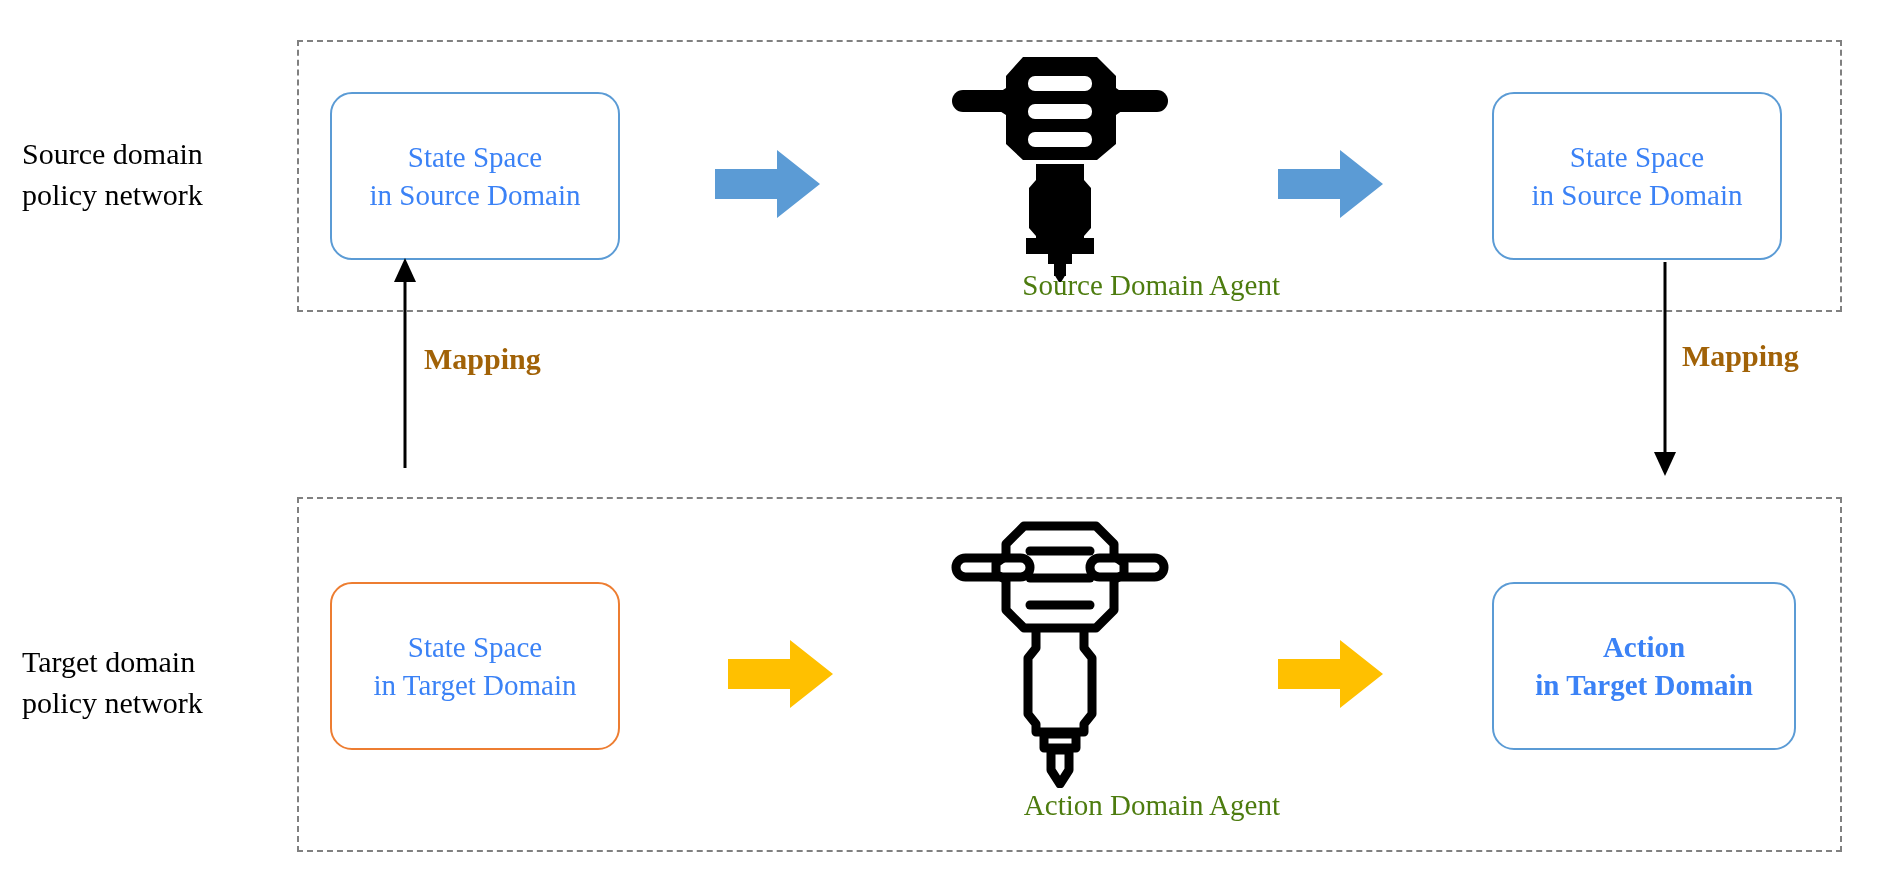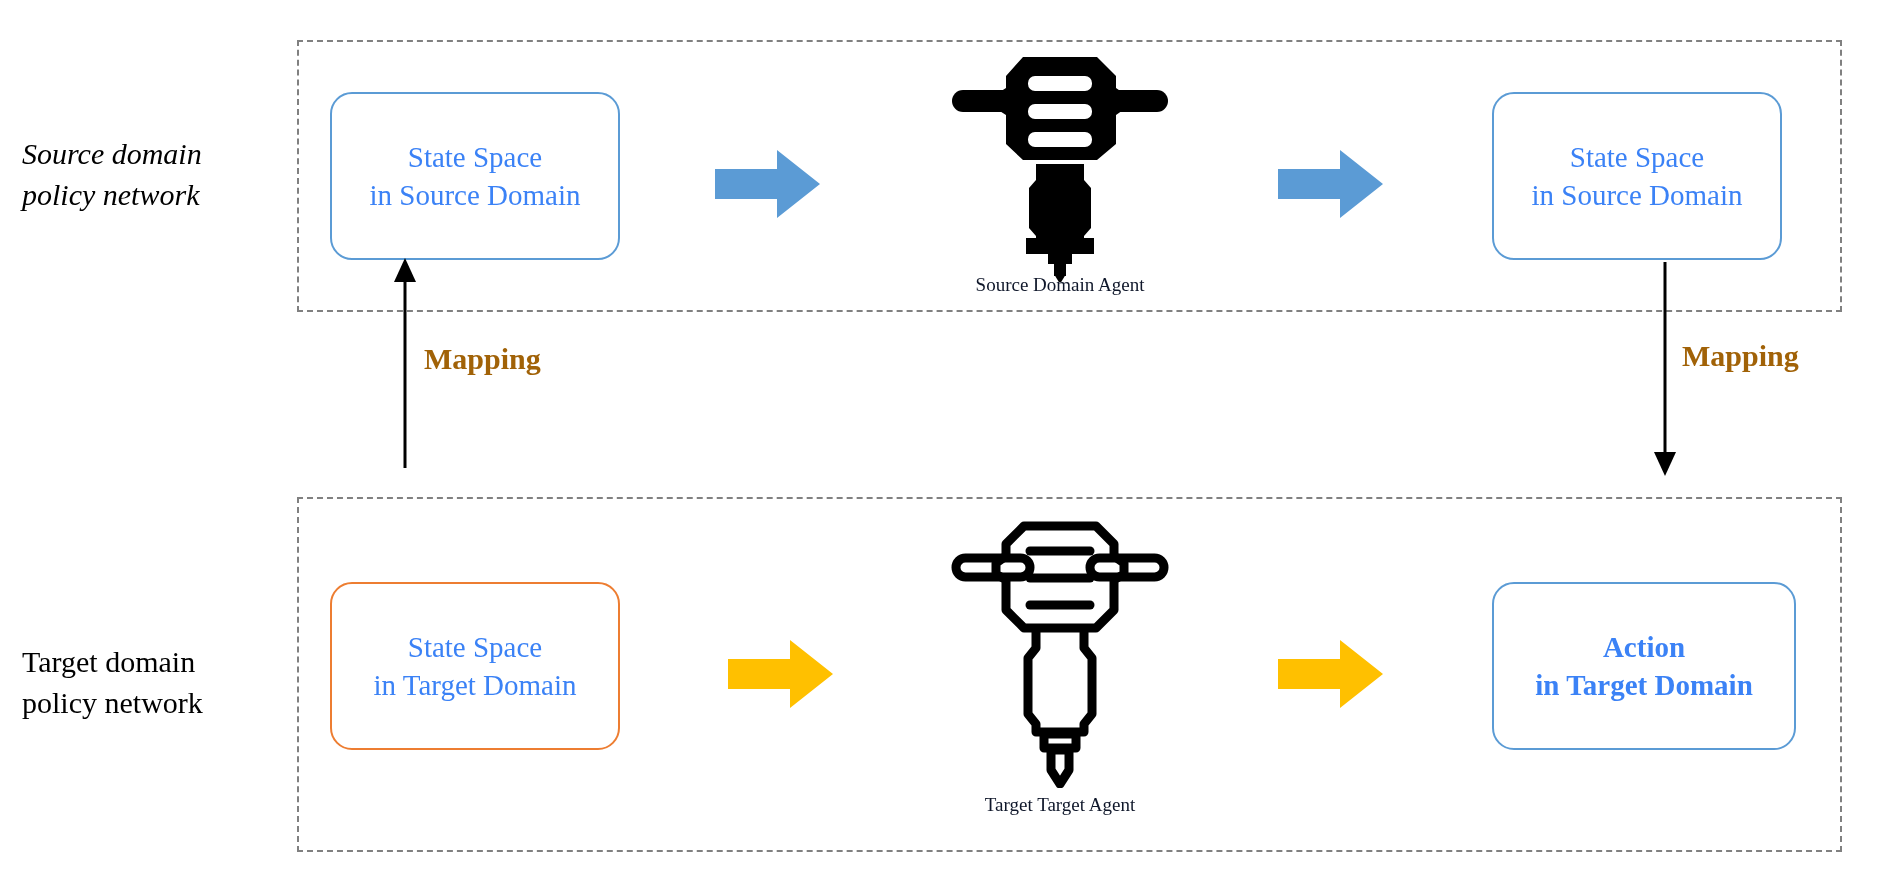--- a/index.html
+++ b/index.html
@@ -31,21 +31,21 @@
 
   
   .row-label {
     position: absolute;
     font-size: 30px;
     line-height: 41px;
     color: #000000;
     text-align: left;
     white-space: pre-line;
   }
-  #source-row-label { left: 22px; top: 133px; width: 250px; font-style: italic; }
+  #source-row-label { left: 22px; top: 133px; width: 250px; }
   #target-row-label { left: 22px; top: 634px; width: 250px; margin-top: 7px; }
 
   
   .node-box {
     position: absolute;
     box-sizing: border-box;
     border-radius: 22px;
     background: #ffffff;
     display: flex;
     align-items: center;
@@ -77,24 +77,24 @@
 
   
   .agent-icon {
     position: absolute;
   }
   #agent-icon-source { left: 940px; top: 52px;  width: 240px; height: 230px; }
   #agent-icon-target { left: 940px; top: 518px; width: 240px; height: 270px; }
 
   .agent-caption {
     position: absolute;
-    font-size: 19px;
+    font-size: 29px;
     line-height: 38px;
-    text-align: center;
-    color: #0f172a;
+    text-align: right;
+    color: #4d7c0f;
     width: 440px;
   }
   #agent-caption-source { left: 840px; top: 266px; }
   #agent-caption-target { left: 840px; top: 786px; }
 
   
   .mapping-connector {
     position: absolute;
     width: 40px;
   }
@@ -198,21 +198,21 @@
 
         <path d="M96,112 L96,130 L88,140 L88,196 L96,206 L96,214 L144,214 L144,206 L152,196 L152,140 L144,130 L144,112"></path>
 
         <rect x="104" y="216" width="32" height="14"></rect>
 
         <path d="M111,232 L111,252 L120,266 L129,252 L129,232 Z"></path>
       </g>
     </svg>
   </div>
 
-  <div class="agent-caption" id="agent-caption-target">Target Target Agent</div>
+  <div class="agent-caption" id="agent-caption-target">Action Domain Agent</div>
 
   <div class="flow-arrow" id="flow-arrow-target-2">
     <svg viewBox="0 0 105 72" width="105" height="72" aria-hidden="true">
       <polygon points="0,21 62,21 62,2 105,36 62,70 62,51 0,51" fill="#FFC000"></polygon>
     </svg>
   </div>
 
   <div class="node-box node-blue" id="node-target-action">Action
 in Target Domain</div>
 

